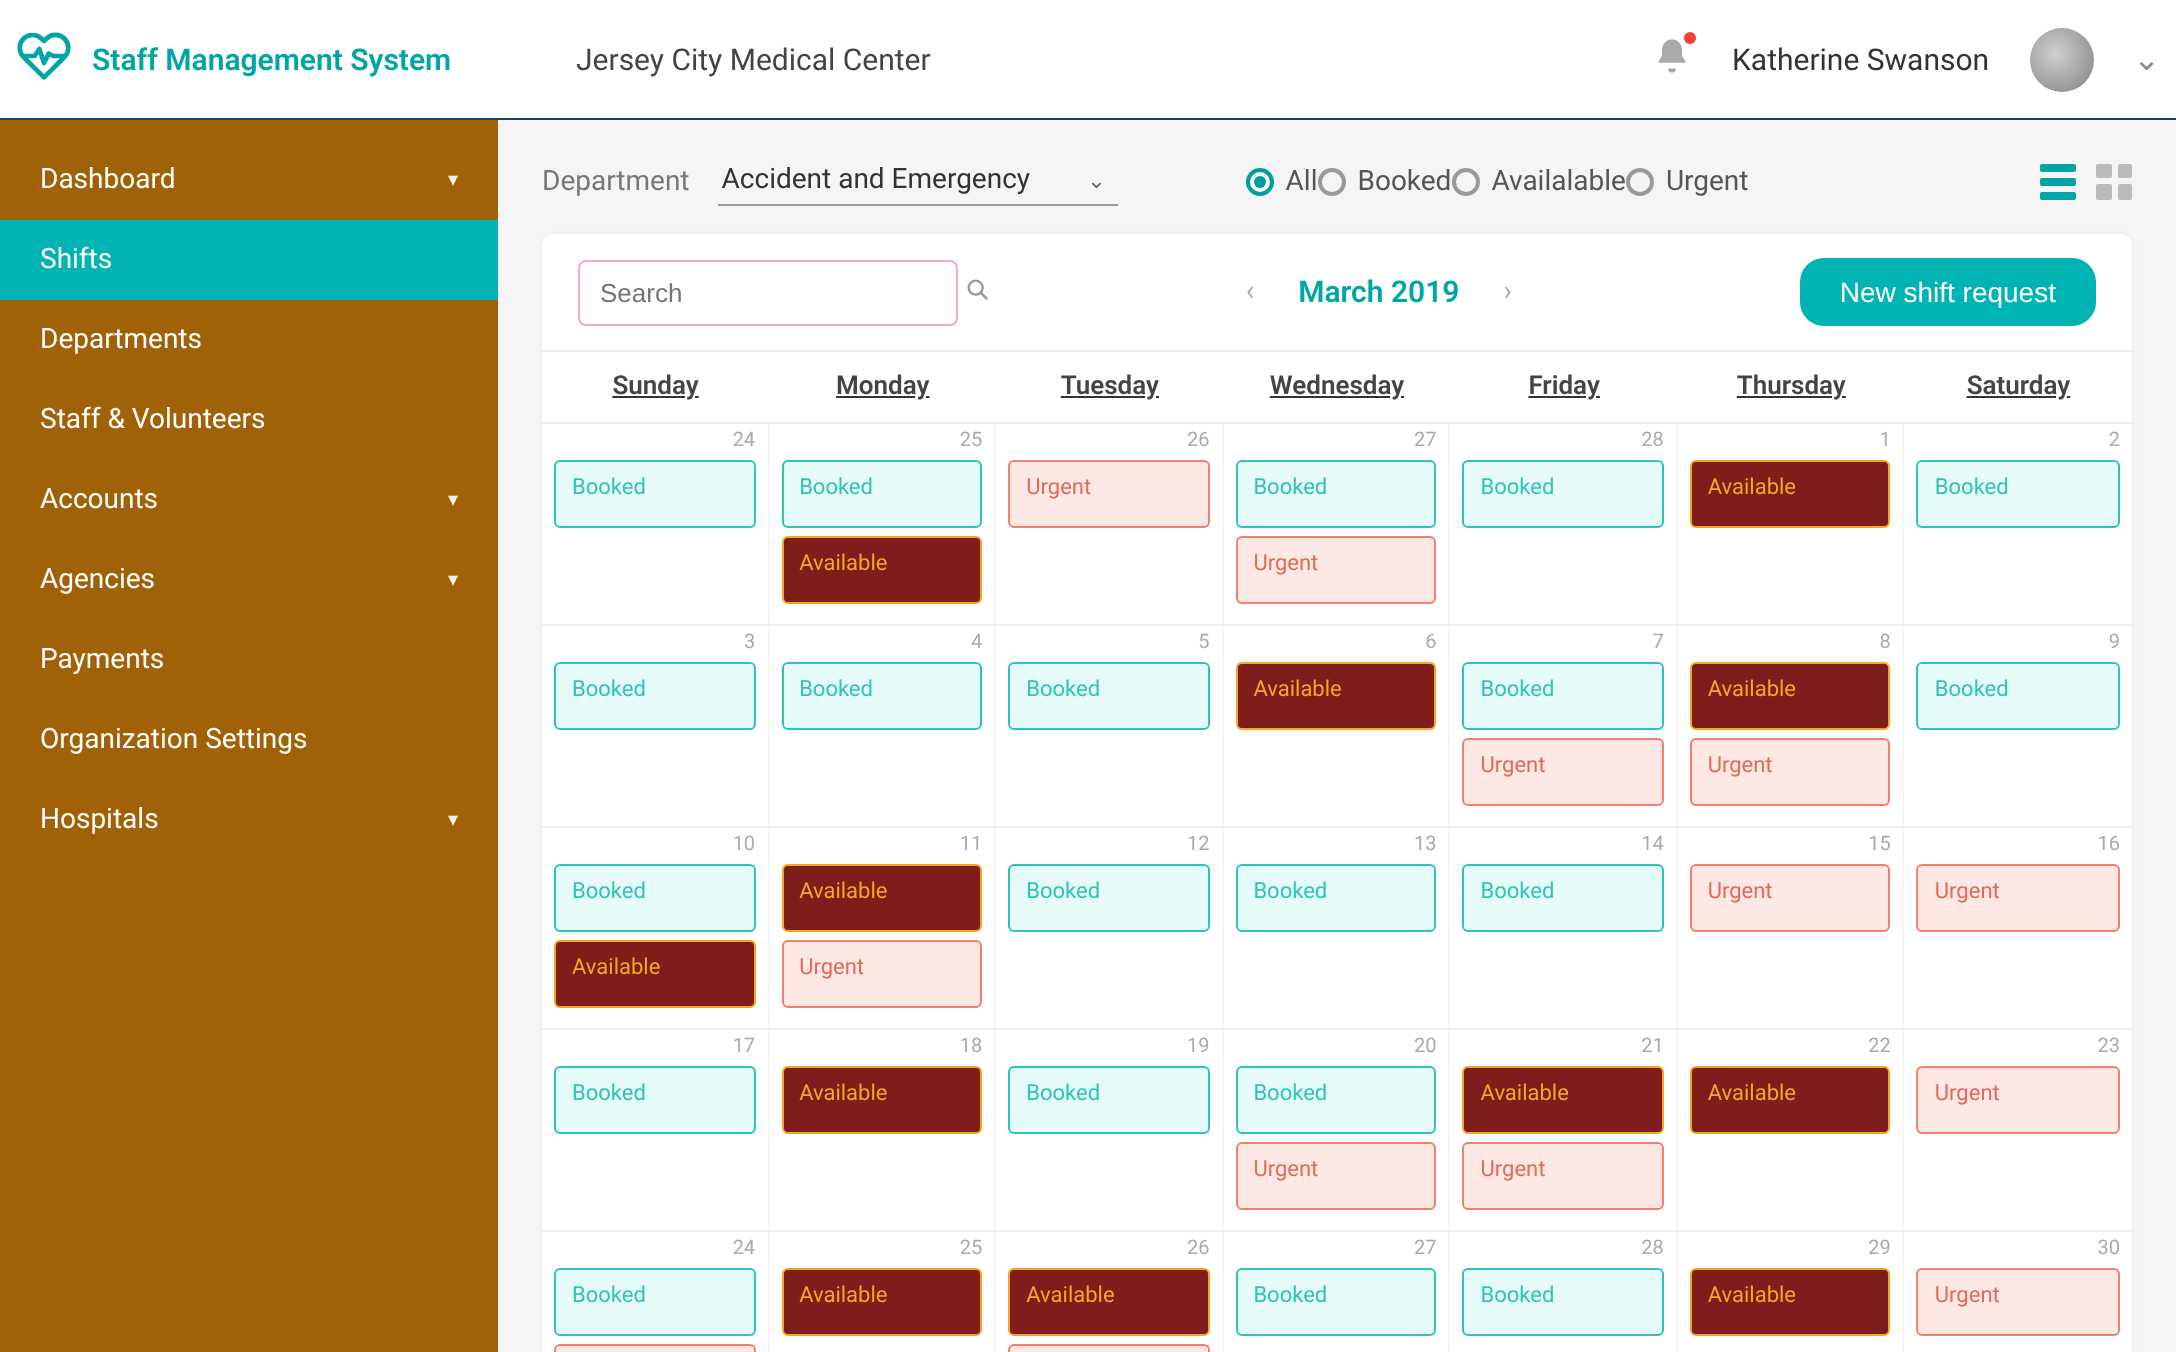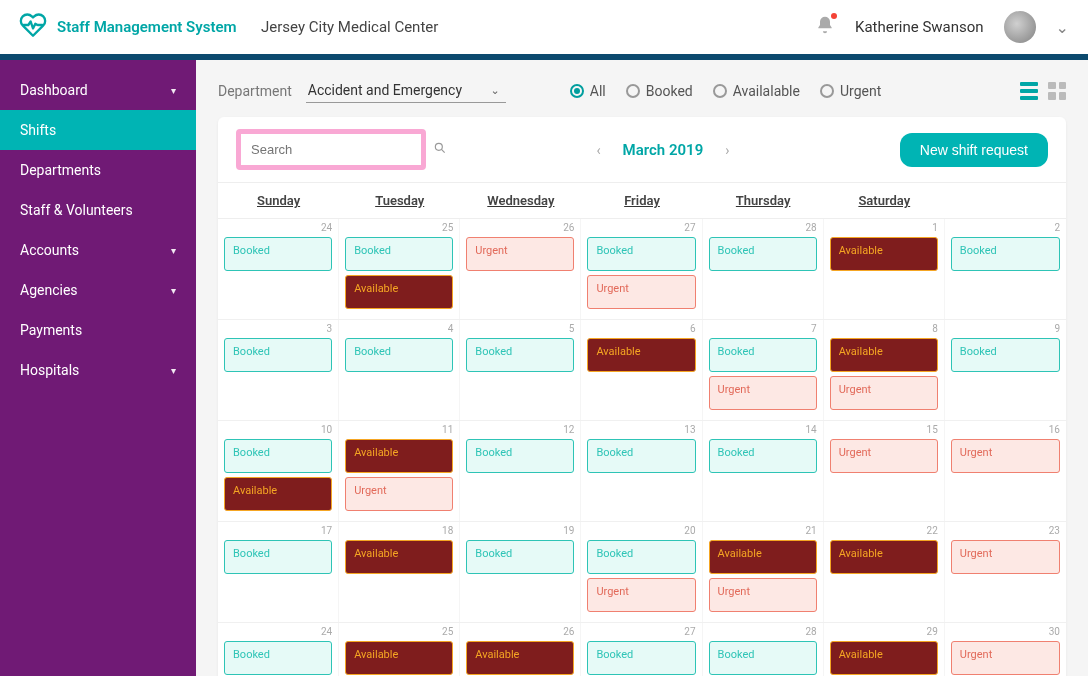--- a/index.html
+++ b/index.html
@@ -1,60 +1,60 @@
 <!DOCTYPE html>
 <html><head>
 <meta charset="utf-8">
 <style>
 * { box-sizing: border-box; margin: 0; padding: 0; }
 body { font-family: -apple-system, BlinkMacSystemFont, "Segoe UI", Roboto, Arial, sans-serif; background: #f5f5f5; color: #333; width: 1088px; height: 676px; overflow: hidden; }
 
 
-.header { height: 60px; background: #fff; display: flex; align-items: center; padding: 0 19px; border-bottom: 6px solid #0c4a6e; }
+.header { height: 60px; background: #fff; display: flex; align-items: center; padding: 0 8px; border-bottom: 1px solid #0c4a6e; gap: 38px; }
 .logo-wrap { display: flex; align-items: center; gap: 10px; width: 228px; }
 .logo-wrap svg { width: 28px; height: 28px; }
 .app-title { color: #00a6a6; font-weight: 600; font-size: 15px; }
 .org-name { color: #444; font-size: 15px; margin-left: 14px; text-align: center; }
 .header-right { margin-left: auto; display: flex; align-items: center; gap: 20px; }
 .bell-wrap { position: relative; color: #888; }
 .bell-wrap svg { width: 20px; height: 20px; }
 .noti-dot { position: absolute; top: -2px; right: -2px; width: 6px; height: 6px; background: #f44336; border-radius: 50%; }
 .user-name { font-size: 15px; color: #333; }
 .avatar { width: 32px; height: 32px; border-radius: 50%; background: radial-gradient(circle at 40% 40%, #d0d0d0, #808080); }
 .chev { color: #888; }
 
 
 .layout { display: flex; height: calc(676px - 60px); }
-.sidebar { width: 196px; background: #701a75; color: #fff; padding-top: 10px; }
+.sidebar { width: 249px; background: #a16207; color: #fff; padding-top: 10px; }
 .sidebar-item { padding: 12px 20px; font-size: 14px; cursor: pointer; display: flex; align-items: center; justify-content: space-between; }
 .sidebar-item.active { background: #00b4b4; }
 .sidebar-item .caret { font-size: 10px; opacity: 0.9; }
 
 .main { flex: 1; padding: 18px 22px; overflow-y: auto; }
 
 
 .filter-row { display: flex; align-items: center; gap: 14px; margin-bottom: 14px; }
 .filter-label { color: #777; font-size: 14px; }
 .dept-select { display: flex; align-items: center; gap: 8px; border-bottom: 1px solid #999; padding: 4px 6px 4px 2px; font-size: 14px; color: #333; min-width: 200px; justify-content: space-between; cursor: pointer; }
-.radio-group { display: flex; align-items: center; gap: 20px; margin-left: 50px; }
+.radio-group { display: flex; align-items: center; margin-left: 50px; }
 .radio { display: flex; align-items: center; gap: 6px; font-size: 14px; color: #555; cursor: pointer; }
 .radio .circ { width: 14px; height: 14px; border: 2px solid #999; border-radius: 50%; display: flex; align-items: center; justify-content: center; }
 .radio.sel .circ { border-color: #009e9e; }
 .radio.sel .circ::after { content: ""; width: 6px; height: 6px; background: #009e9e; border-radius: 50%; }
 .view-toggle { margin-left: auto; display: flex; gap: 10px; }
 .vt-btn { width: 18px; height: 18px; cursor: pointer; }
 .vt-list { display: flex; flex-direction: column; gap: 3px; }
 .vt-list span { height: 4px; background: #00a6a6; border-radius: 1px; }
 .vt-grid { display: grid; grid-template-columns: 1fr 1fr; gap: 3px; }
 .vt-grid span { background: #bbb; border-radius: 1px; }
 
 
 .card { background: #fff; border-radius: 6px; box-shadow: 0 1px 3px rgba(0,0,0,0.06); }
 .card-top { display: flex; align-items: center; padding: 12px 18px; }
-.search-box { display: flex; align-items: center; border: 5px solid #f9a8d4; border-radius: 4px; padding: 6px 10px; width: 190px; gap: 6px; }
+.search-box { display: flex; align-items: center; border: 1px solid #f9a8d4; border-radius: 4px; padding: 6px 10px; width: 190px; gap: 6px; }
 .search-box input { border: none; outline: none; flex: 1; font-size: 13px; color: #555; background: transparent; }
 .search-box svg { width: 14px; height: 14px; stroke: #999; }
 .month-nav { margin: 0 auto; display: flex; align-items: center; gap: 22px; }
 .month-nav .arrow { color: #aaa; cursor: pointer; font-size: 14px; }
 .month-label { color: #00a6a6; font-weight: 600; font-size: 15px; }
 .new-shift-btn { background: #00b4b4; color: #fff; border: none; padding: 9px 20px; border-radius: 12px; font-size: 14px; cursor: pointer; }
 
 
 .dow-row { display: grid; grid-template-columns: repeat(7, 1fr); border-top: 1px solid #eee; border-bottom: 1px solid #eee; text-decoration: underline; }
 .dow { text-align: center; padding: 10px 0; font-size: 13px; font-weight: 600; color: #444; }
@@ -119,20 +119,23 @@
         <span class="caret">▾</span>
       </div>
       <div class="sidebar-item">
         <span>Agencies</span>
         <span class="caret">▾</span>
       </div>
       <div class="sidebar-item">
         <span>Payments</span>
       </div>
       <div class="sidebar-item">
+        <span>Organization Settings</span>
+      </div>
+      <div class="sidebar-item">
         <span>Hospitals</span>
         <span class="caret">▾</span>
       </div>
     </div>
 
   <div class="main">
     <div class="filter-row">
       <span class="filter-label">Department</span>
       <div class="dept-select">
         <span>Accident and Emergency</span>
@@ -184,20 +187,21 @@
         </div>
         <div class="month-nav">
           <span class="arrow">‹</span>
           <span class="month-label">March 2019</span>
           <span class="arrow">›</span>
         </div>
         <button class="new-shift-btn">New shift request</button>
       </div>
       <div class="dow-row" id="dow-row">
           <div class="dow">Sunday</div>
+          <div class="dow">Monday</div>
           <div class="dow">Tuesday</div>
           <div class="dow">Wednesday</div>
           <div class="dow">Friday</div>
           <div class="dow">Thursday</div>
           <div class="dow">Saturday</div>
         </div>
       <div class="weeks" id="weeks">
           <div class="week">
             <div class="day-cell">
               <span class="day-num">24</span>

